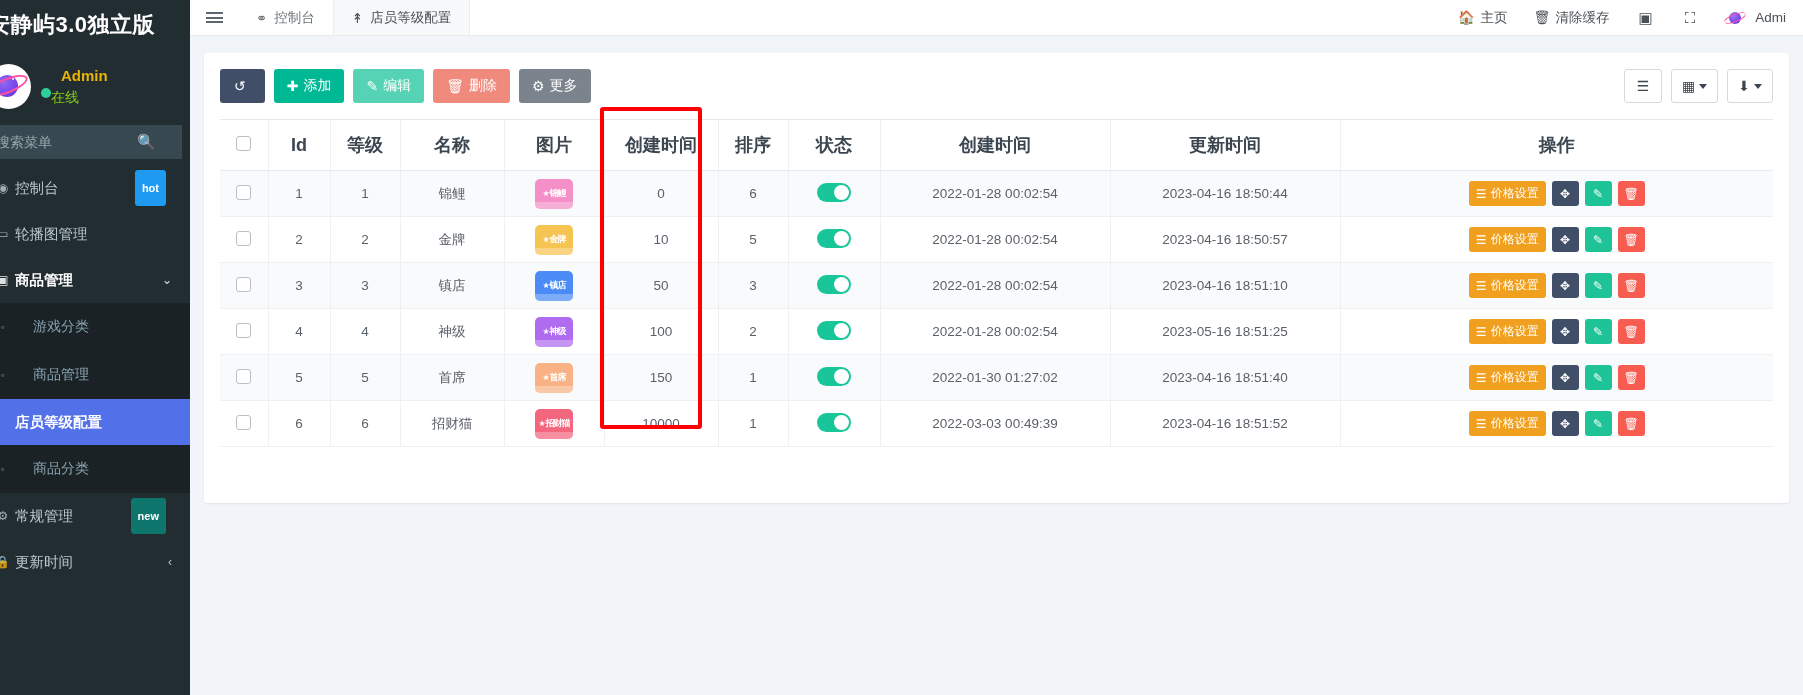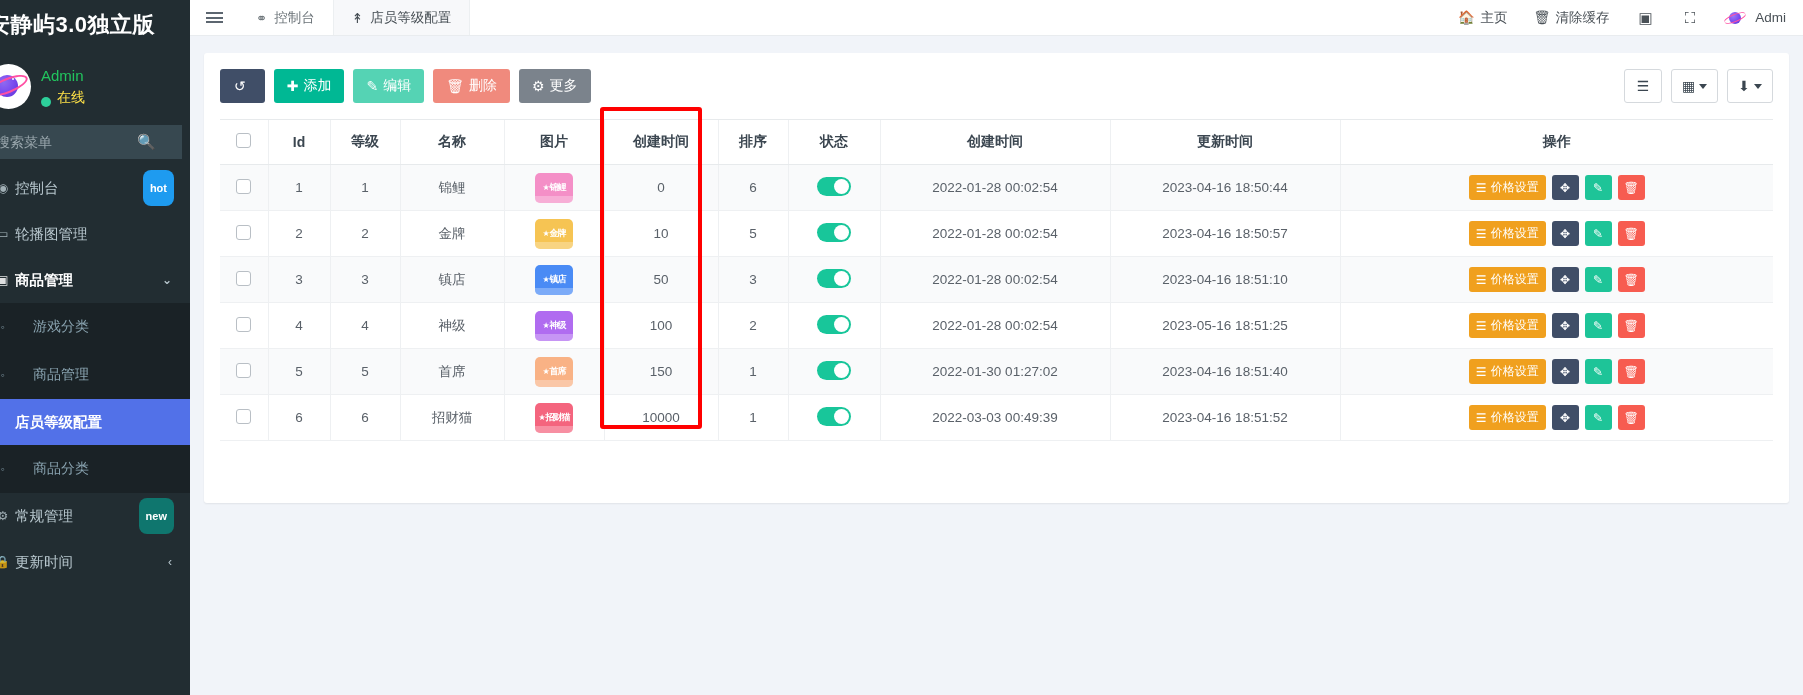--- a/index.html
+++ b/index.html
@@ -54,22 +54,22 @@
   }
   .avatar .ring {
     position: absolute; left: 1px; top: 14px;
     width: 42px; height: 15px;
     border: 2.5px solid #ff4fa3;
     border-radius: 50%;
     transform: rotate(-22deg);
   }
   .avatar .dot2 { position:absolute; left:26px; top:14px; width:2px;height:2px;border-radius:50%;background:#fff;}
   .user-info { margin-left: 10px; line-height: 1.35; }
-  .user-name { color: #22c55e; font-size: 15px; font-weight: normal; }
-  .user-status { font-size: 14px; color: #fde047; display: flex; align-items: flex-end; gap: 6px; margin-top: 2px;}
+  .user-name { color: #eab308; font-size: 15px; font-weight: bold; margin-left: 20px; }
+  .user-status { font-size: 14px; color: #84cc16; display: flex; align-items: flex-start; margin-top: 2px;}
   .status-dot { width: 10px; height: 10px; border-radius: 50%; background: #2dcf9a; display: inline-block;}
 
   .search-box {
     margin: 6px 0 0 -14px;
     width: 196px; height: 34px;
     background: #374850;
     display: flex; align-items: center;
     position: relative;
   }
   .search-box input {
@@ -92,23 +92,23 @@
     cursor: pointer;
     border-left: 3px solid transparent;
   }
   .menu-item .mi-icon { width: 20px; margin-left: -10px; text-align: center; font-size: 12px; opacity: .85;}
   .menu-item .mi-label { margin-left: 2px; white-space: nowrap; }
   .menu-item.header-item { color: #fff; font-weight: bold; }
   .menu-item.active { background: #5271e8; color: #fff; font-weight: bold; }
   .menu-item.sub { background: #1a2226; color: #8aa4b1; font-size: 14px; height: 48px;}
   .menu-item.sub .mi-label { margin-left: 20px; }
   .badge {
-    position: absolute; right: 16px;
+    position: absolute; right: 24px;
     font-size: 11px; font-weight: bold;
-    color: #fff; padding: 12px 7px; border-radius: 8px;
+    color: #fff; padding: 12px 7px; border-radius: 3px;
   }
   .badge.hot { background: #1e9bf0; }
   .badge.new { background: #0f766e; }
   .chev { position: absolute; right: 18px; font-size: 12px; color: #b8c7ce; }
 
   
   .main { flex: 1; display: flex; flex-direction: column; min-width: 0; background: #f1f4f9;}
 
   .topbar {
     height: 36px; background: #fff;
@@ -187,21 +187,21 @@
     padding: 0 10px;
   }
   .icon-btn + .icon-btn { margin-left: 9px; border-radius: 3px;}
   .icon-btn:first-child { border-radius: 3px; }
   .caret { border-left: 4px solid transparent; border-right: 4px solid transparent;
            border-top: 5px solid #3b4650; display:inline-block; }
 
   
   table { width: 100%; border-collapse: collapse; table-layout: fixed; }
   thead th {
-    font-size: 14px; color: #3b4650; font-weight: bold;
+    font-size: 18px; color: #3b4650; font-weight: bold;
     padding: 13px 4px; 
     border-top: 1px solid #e7eaec; border-bottom: 1px solid #e7eaec;
     border-left: 1px solid #eef0f2;
     background: #fff;
   }
   thead th:first-child { border-left: none; }
   tbody td {
     font-size: 13.5px; color: #5a6169; text-align: center;
     padding: 0 4px; height: 46px;
     border-bottom: 1px solid #eef0f2;

